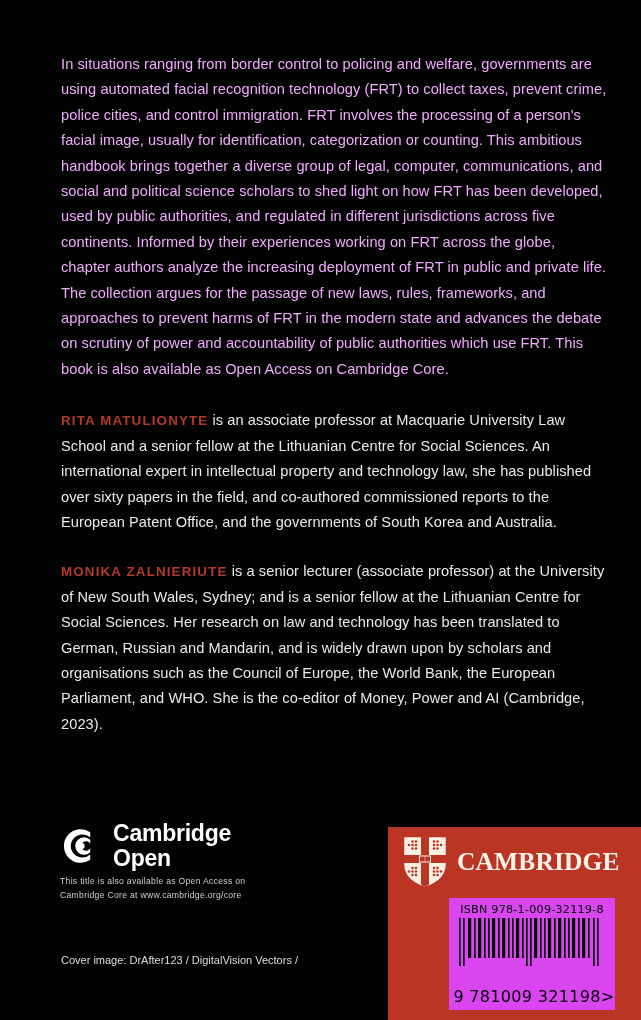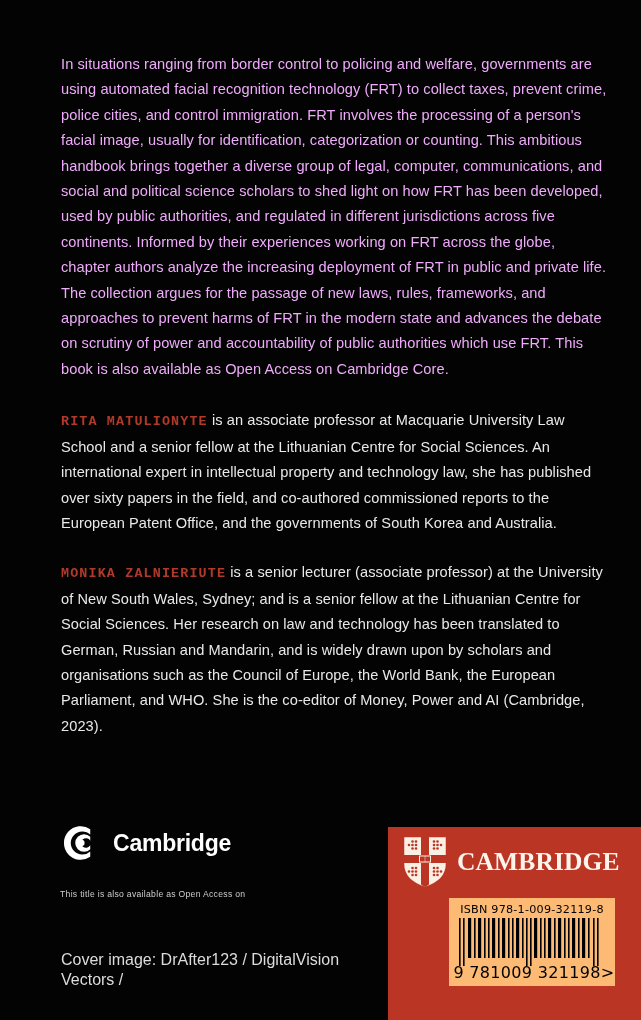--- a/index.html
+++ b/index.html
@@ -42,21 +42,20 @@
     line-height: 25.4px;
     letter-spacing: 0.005em;
     margin: 0 0 24px 0;
   }
 
   .author-name {
     color: #b23a2b;
     font-weight: bold;
     letter-spacing: 0.085em;
     font-size: 13.4px;
-    font-family: Liberation Mono, monospace;
   }
 
   .italic-title {
   }
 
   
   .open-block {
     position: absolute;
     left: 60px;
     top: 822px;
@@ -88,36 +87,36 @@
     font-size: 23px;
     font-weight: bold;
     letter-spacing: -0.01em;
     display: block;
   }
   .open-wordmark span.w2 {
     margin-top: 2px;
   }
 
   .open-note {
-    margin-top: 24px;
+    margin-top: 5px;
     color: #cfcfcf;
     font-size: 8.6px;
     line-height: 13.5px;
     letter-spacing: 0.035em;
     max-width: 240px;
   }
 
   
   .credit {
     position: absolute;
     left: 61px;
     top: 950px;
     width: 300px;
     color: #dcdcdc;
-    font-size: 16px;
+    font-size: 11px;
     line-height: 20px;
   }
 
   
   .red-panel {
     position: absolute;
     left: 388px;
     top: 827px;
     width: 253px;
     height: 193px;
@@ -159,22 +158,22 @@
     letter-spacing: 0.015em;
     margin-top: 3px;
   }
 
   
   .barcode-box {
     position: absolute;
     left: 61px;
     top: 71px;
     width: 166px;
-    height: 88px;
-    background: #fdba74;
+    height: 112px;
+    background: #d946ef;
   }
 
   .isbn-line {
     text-align: center;
     color: #000;
     font-size: 11.2px;
     font-family: "DejaVu Sans", sans-serif;
     letter-spacing: 0.02em;
     padding-top: 5px;
     white-space: nowrap;
@@ -219,25 +218,27 @@
 
         <path d="M 72 17 A 40 40 0 1 0 72 83 L 72 70 A 27.5 27.5 0 1 1 72 30 Z" fill="#ffffff"></path>
 
         <path d="M 72 35 A 21 21 0 1 0 72 65 L 72 55.5 A 11.5 11.5 0 1 1 72 44.5 Z" fill="#ffffff"></path>
 
         <circle cx="51" cy="50" r="7.5" fill="#ffffff"></circle>
       </svg>
 
       <div class="open-wordmark">
         <span class="w1">Cambridge</span>
+        <span class="w2">Open</span>
       </div>
     </div>
 
     <div class="open-note">
       <div>This title is also available as Open Access on</div>
+      <div>Cambridge Core at www.cambridge.org/core</div>
     </div>
   </div>
 
   <div class="credit">
     <div>Cover image: DrAfter123 / DigitalVision Vectors /</div>
   </div>
 
   <div class="red-panel">
 
     <div class="press-row">

